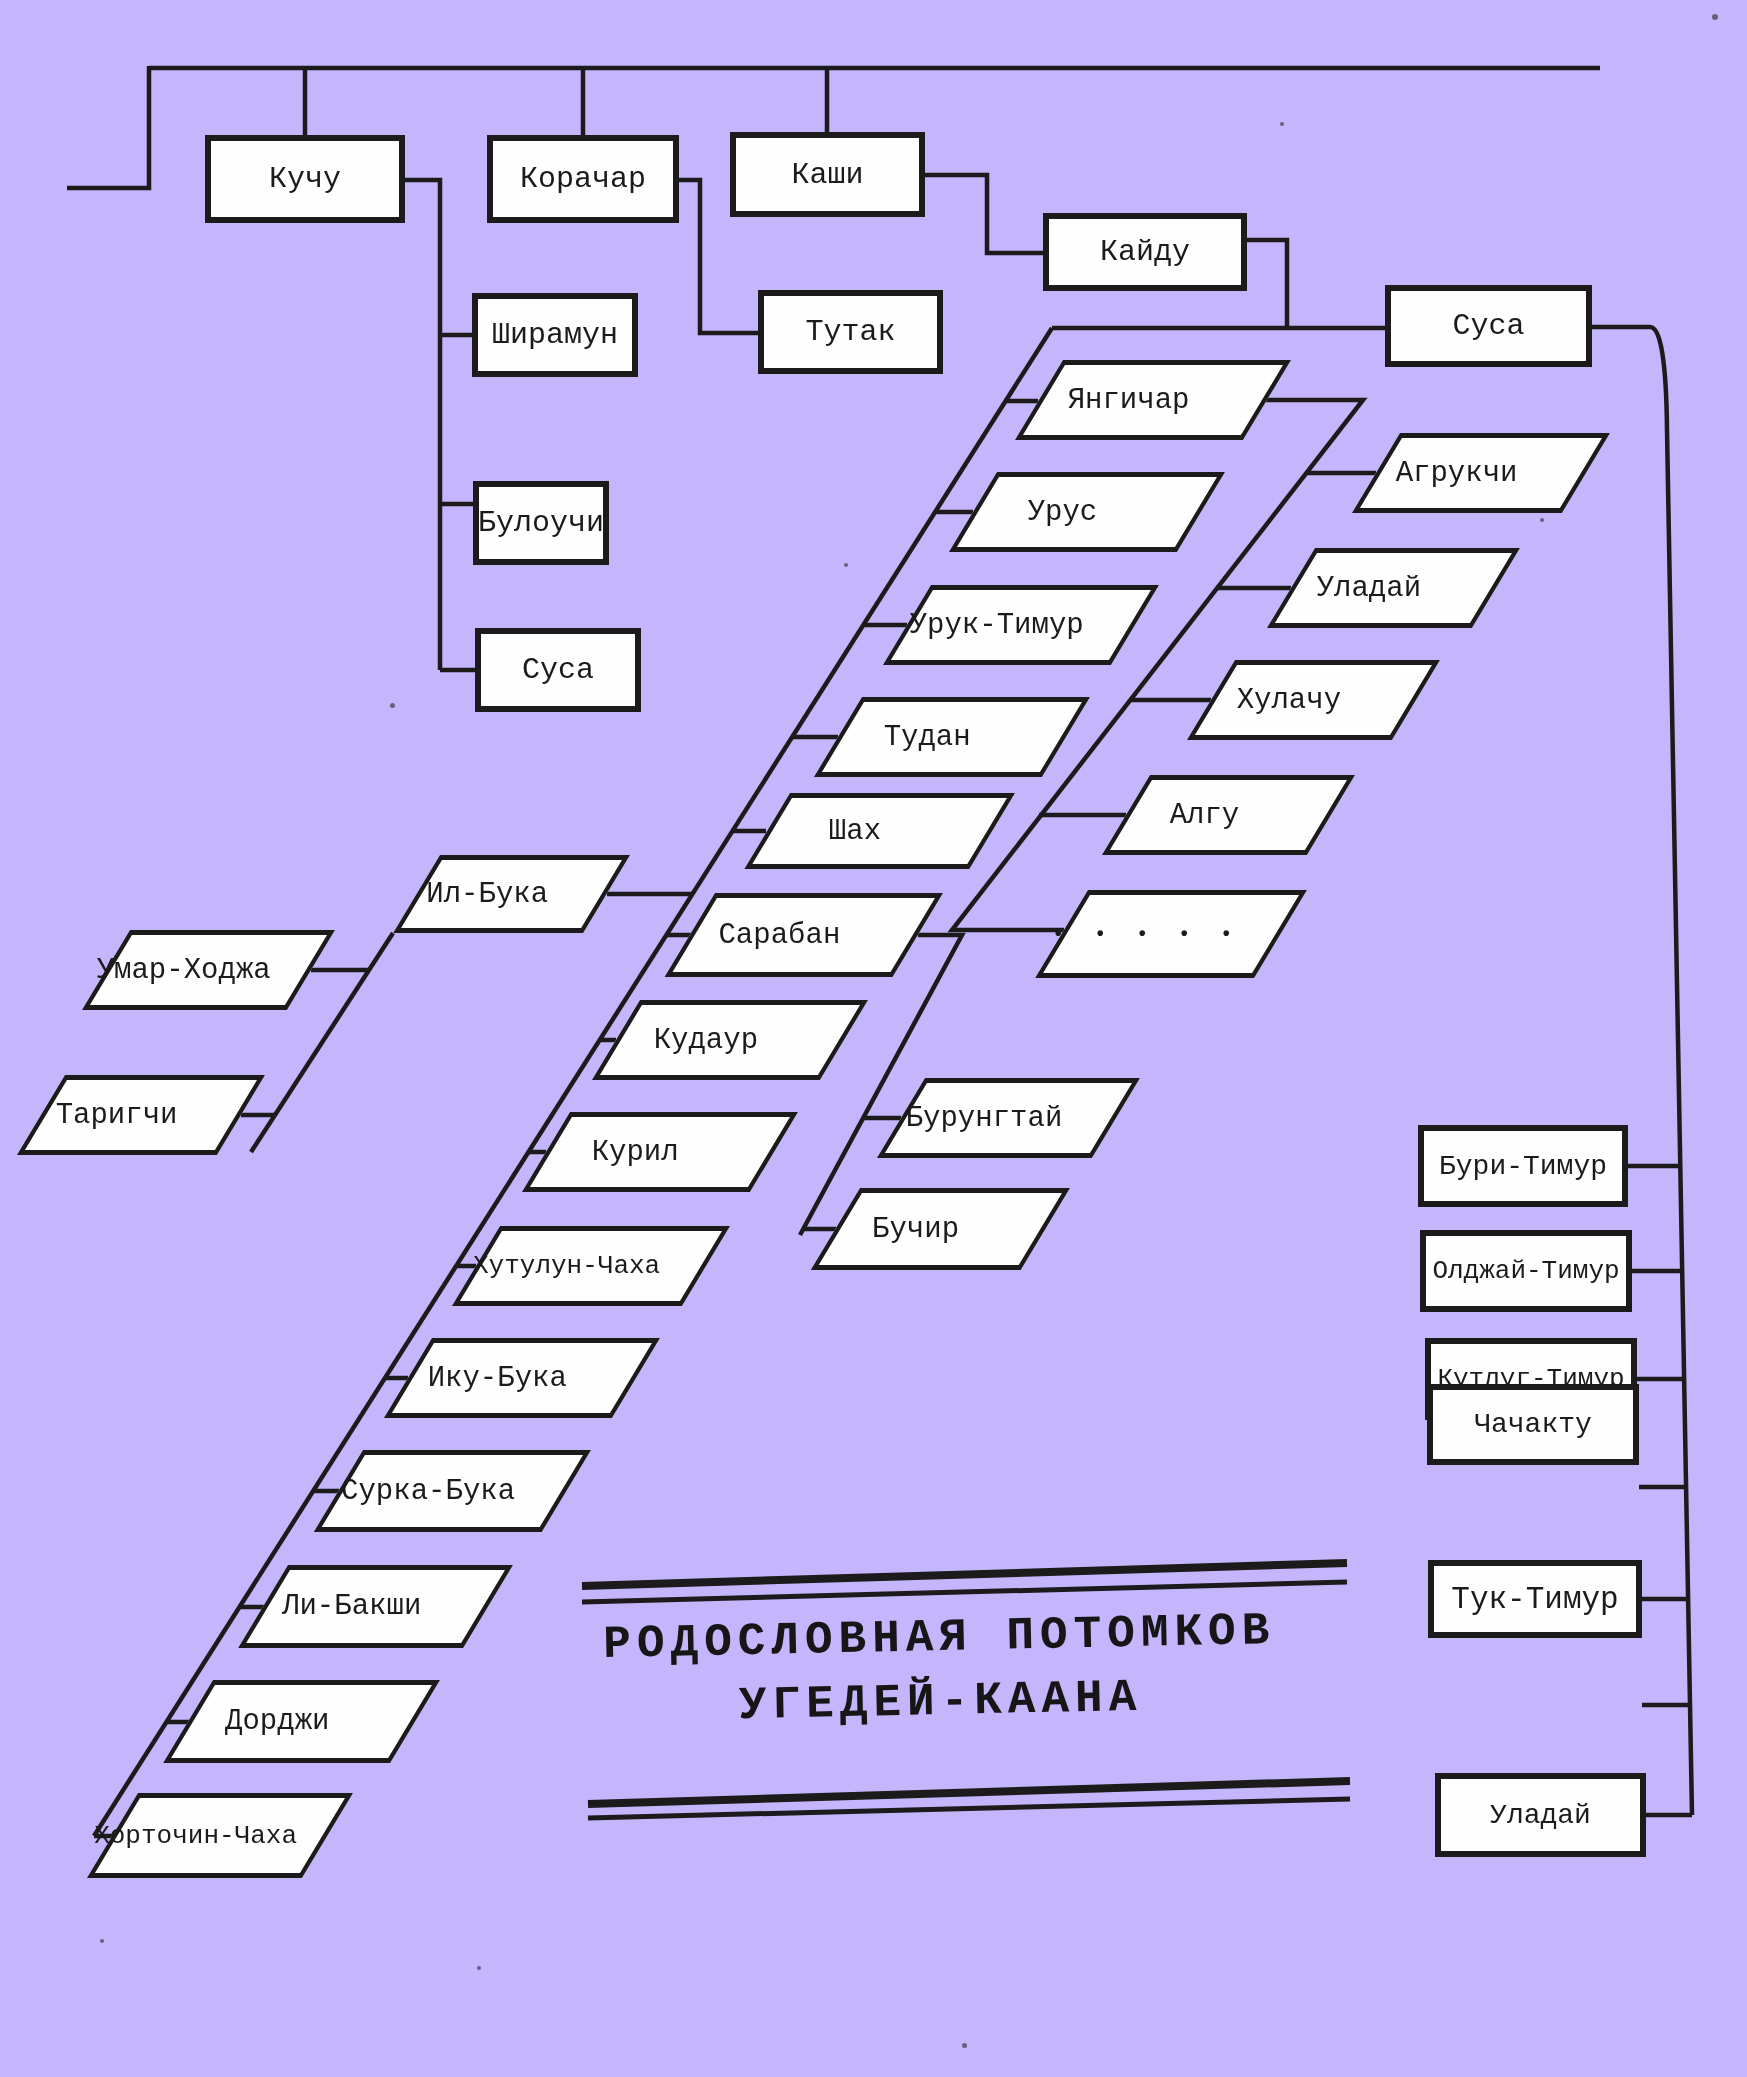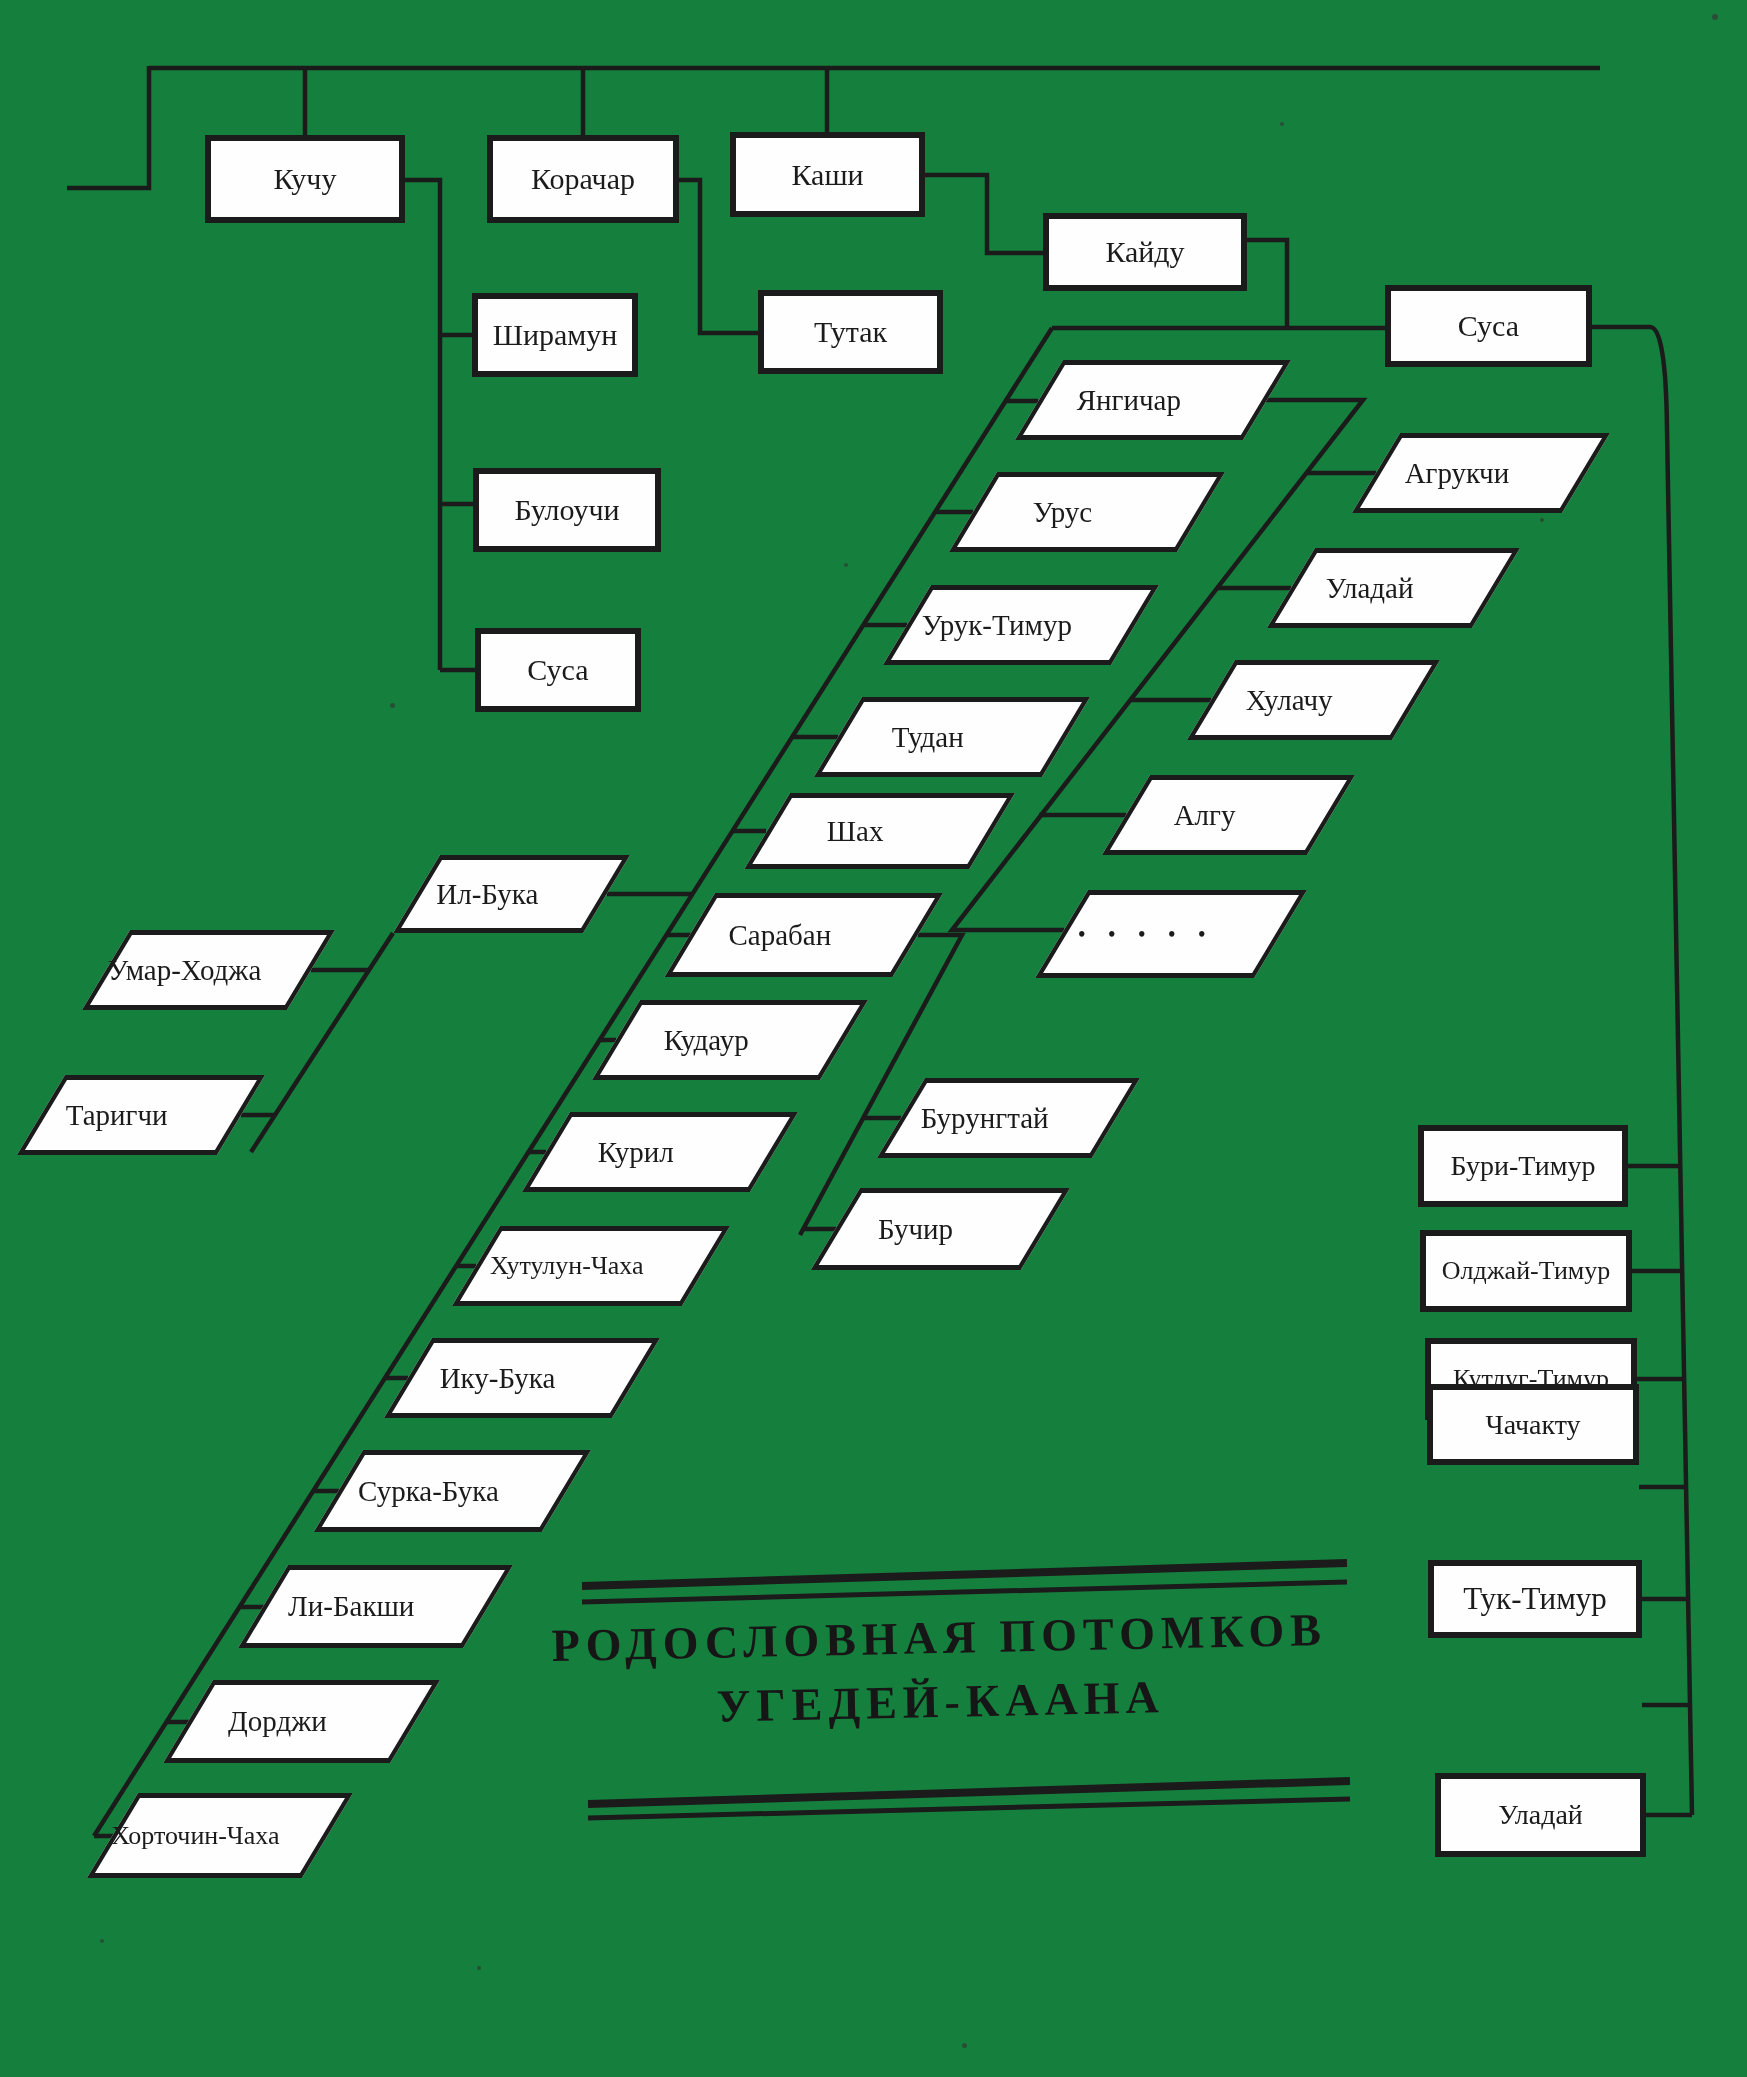--- a/index.html
+++ b/index.html
@@ -1,21 +1,21 @@
 <!DOCTYPE html>
 <html><head>
 <meta charset="utf-8">
 <style>
   html,body{margin:0;padding:0;background:#d8d8d4;}
   #canvas{
     position:relative;
     width:1747px;height:2077px;
-    background:#15803d;
+    background:#c4b5fd;
     overflow:hidden;
-    font-family:Liberation Serif, serif;
+    font-family:Liberation Mono, monospace;
     color:#1b1b1b;
   }
   #wires{position:absolute;left:0;top:0;}
   .r{
     position:absolute;box-sizing:border-box;
     border:6px solid #1b1b1b;background:#fefefe;
     display:flex;align-items:center;justify-content:center;
     font-size:30px;white-space:nowrap;
   }
   .p{
@@ -110,21 +110,21 @@
     <path stroke-width="5" d="M588,1818 L1350,1799"></path>
   </svg>
 
   <div class="r" style="left:205px;top:135px;width:200px;height:88px">Кучу</div>
   <div class="r" style="left:487px;top:135px;width:192px;height:88px">Корачар</div>
   <div class="r" style="left:730px;top:132px;width:195px;height:85px">Каши</div>
   <div class="r" style="left:1043px;top:213px;width:204px;height:78px">Кайду</div>
   <div class="r" style="left:1385px;top:285px;width:207px;height:82px">Суса</div>
 
   <div class="r" style="left:472px;top:293px;width:166px;height:84px">Ширамун</div>
-  <div class="r" style="left:473px;top:468px;width:188px;height:84px">Булоучи</div>
+  <div class="r" style="left:473px;top:481px;width:136px;height:84px">Булоучи</div>
   <div class="r" style="left:475px;top:628px;width:166px;height:84px">Суса</div>
 
   <div class="r" style="left:758px;top:290px;width:185px;height:84px">Тутак</div>
 
   <div class="p" style="left:1063px;top:360px;width:228px;height:80px">
       <span>Янгичар</span>
     </div>
   <div class="p" style="left:997px;top:472px;width:228px;height:80px">
       <span>Урус</span>
     </div>

